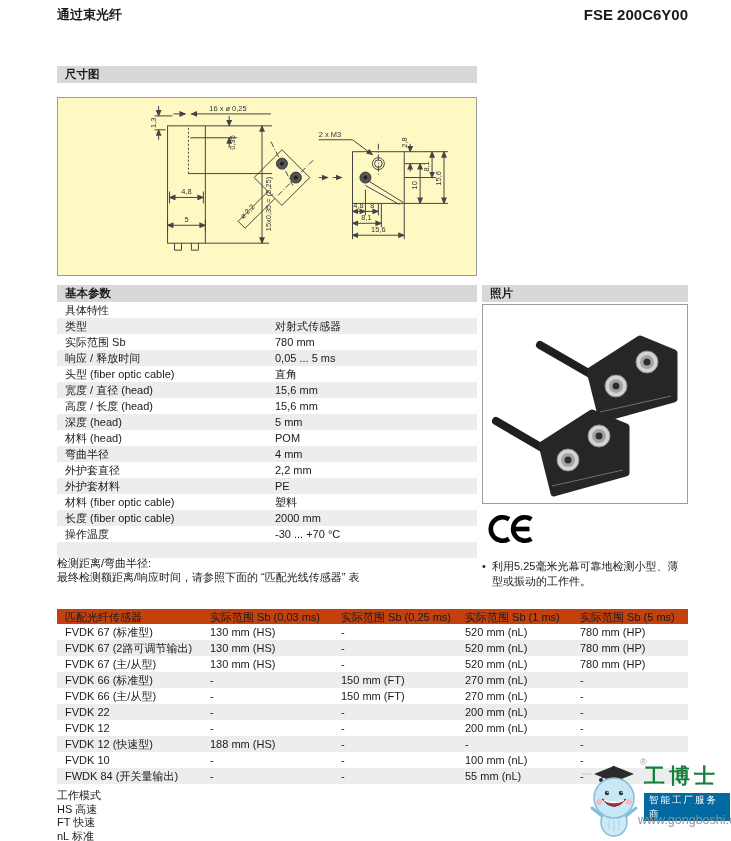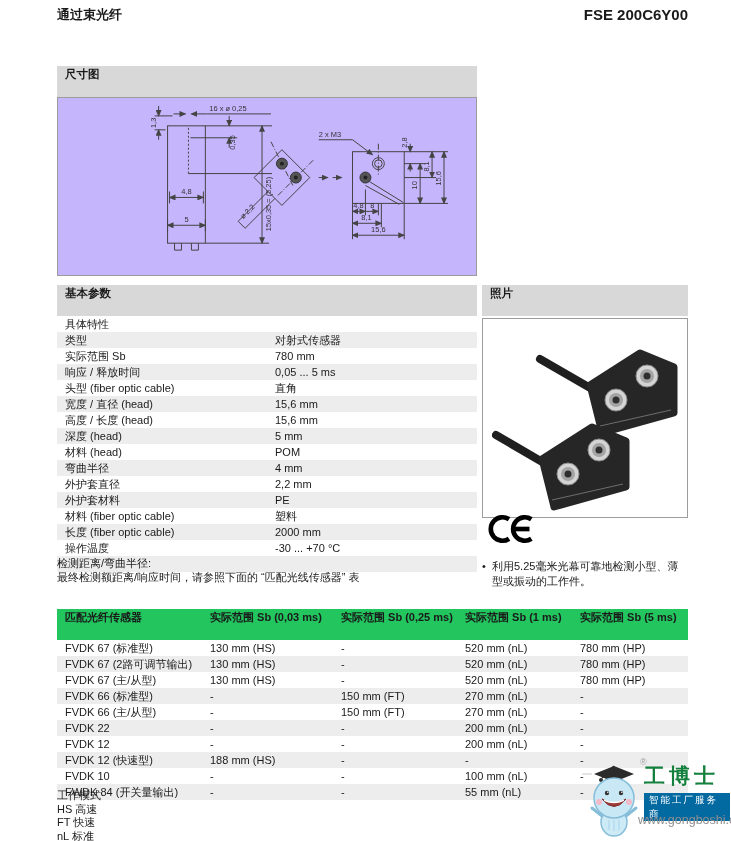--- a/index.html
+++ b/index.html
@@ -12,25 +12,25 @@
     overflow: hidden;
   }
   .abs { position: absolute; }
 
   
   .hdr { top: 6px; left: 57px; width: 631px; display: flex; justify-content: space-between; align-items: flex-start; }
   .hdr .t-left  { font-size: 13px; font-weight: bold; }
   .hdr .t-right { font-size: 15px; font-weight: bold; }
 
   
-  .bar { height: 31px; line-height: 17px; background: #d8d8d8; font-size: 11.5px; font-weight: bold; padding: 0 8px; }
+  .bar { height: 17px; line-height: 17px; background: #d8d8d8; font-size: 11.5px; font-weight: bold; padding: 0 8px; }
 
   
   .dim { left: 57px; top: 66px; width: 420px; }
-  .dim-box { margin-top: 0; height: 179px; border: 1px solid #9c9c9c; background: #c4b5fd; }
+  .dim-box { margin-top: 14px; height: 179px; border: 1px solid #9c9c9c; background: #fef9c3; }
   svg text { font-family: "Liberation Sans", "DejaVu Sans", sans-serif; }
 
   
   .params { left: 57px; top: 285px; width: 420px; }
   .prow { display: flex; height: 16px; line-height: 16px; font-size: 11px; }
   .prow .lbl { width: 218px; padding-left: 8px; }
   .prow .val { flex: 1; }
   .rows .prow:nth-child(even) { background: #ededed; }
   .prow.empty { height: 16px; }
 
@@ -40,21 +40,21 @@
   .photo { left: 482px; top: 285px; width: 206px; }
   .photo-box { margin-top: 2px; height: 200px; border: 1px solid #9c9c9c; background: #fff; text-align: center; }
   .ce { left: 482px; top: 514px; }
   .bullet { left: 482px; top: 559px; width: 206px; font-size: 11px; line-height: 14.5px; display: flex; }
   .bullet .mk { width: 10px; flex: none; }
 
   
   .match { left: 57px; top: 609px; width: 631px; }
   .mrow { display: grid; grid-template-columns: 153px 131px 124px 115px 1fr; height: 16px; line-height: 16px; font-size: 11px; }
   .mrow > span:first-child { padding-left: 8px; }
-  .mrow.mhead { background: #22c55e; font-weight: bold; height: 31px; line-height: 17px; }
+  .mrow.mhead { background: #c2410c; font-weight: normal; height: 15px; line-height: 17px; }
   .mbody .mrow:nth-child(even) { background: #ededed; }
 
   .legend { left: 57px; top: 789px; font-size: 11px; line-height: 13.5px; }
 
   
   .wm { left: 582px; top: 760px; width: 148px; height: 80px; }
   .wm .brand { position: absolute; left: 62px; top: 2px; font-size: 21px; font-weight: bold; color: #15803d; font-family: "Liberation Serif", "DejaVu Serif", serif; letter-spacing: 4px; }
   .wm .reg { position: absolute; left: 58px; top: -3px; font-size: 9px; color: #a0a0a0; }
   .wm .chip { position: absolute; left: 62px; top: 33px; background: #0369a1; color: #fff; font-size: 9.5px; line-height: 14px; padding: 0 5px; letter-spacing: 2px; }
   .wm .url { position: absolute; left: 56px; top: 53px; font-size: 12.5px; color: #8f8f8f; }

